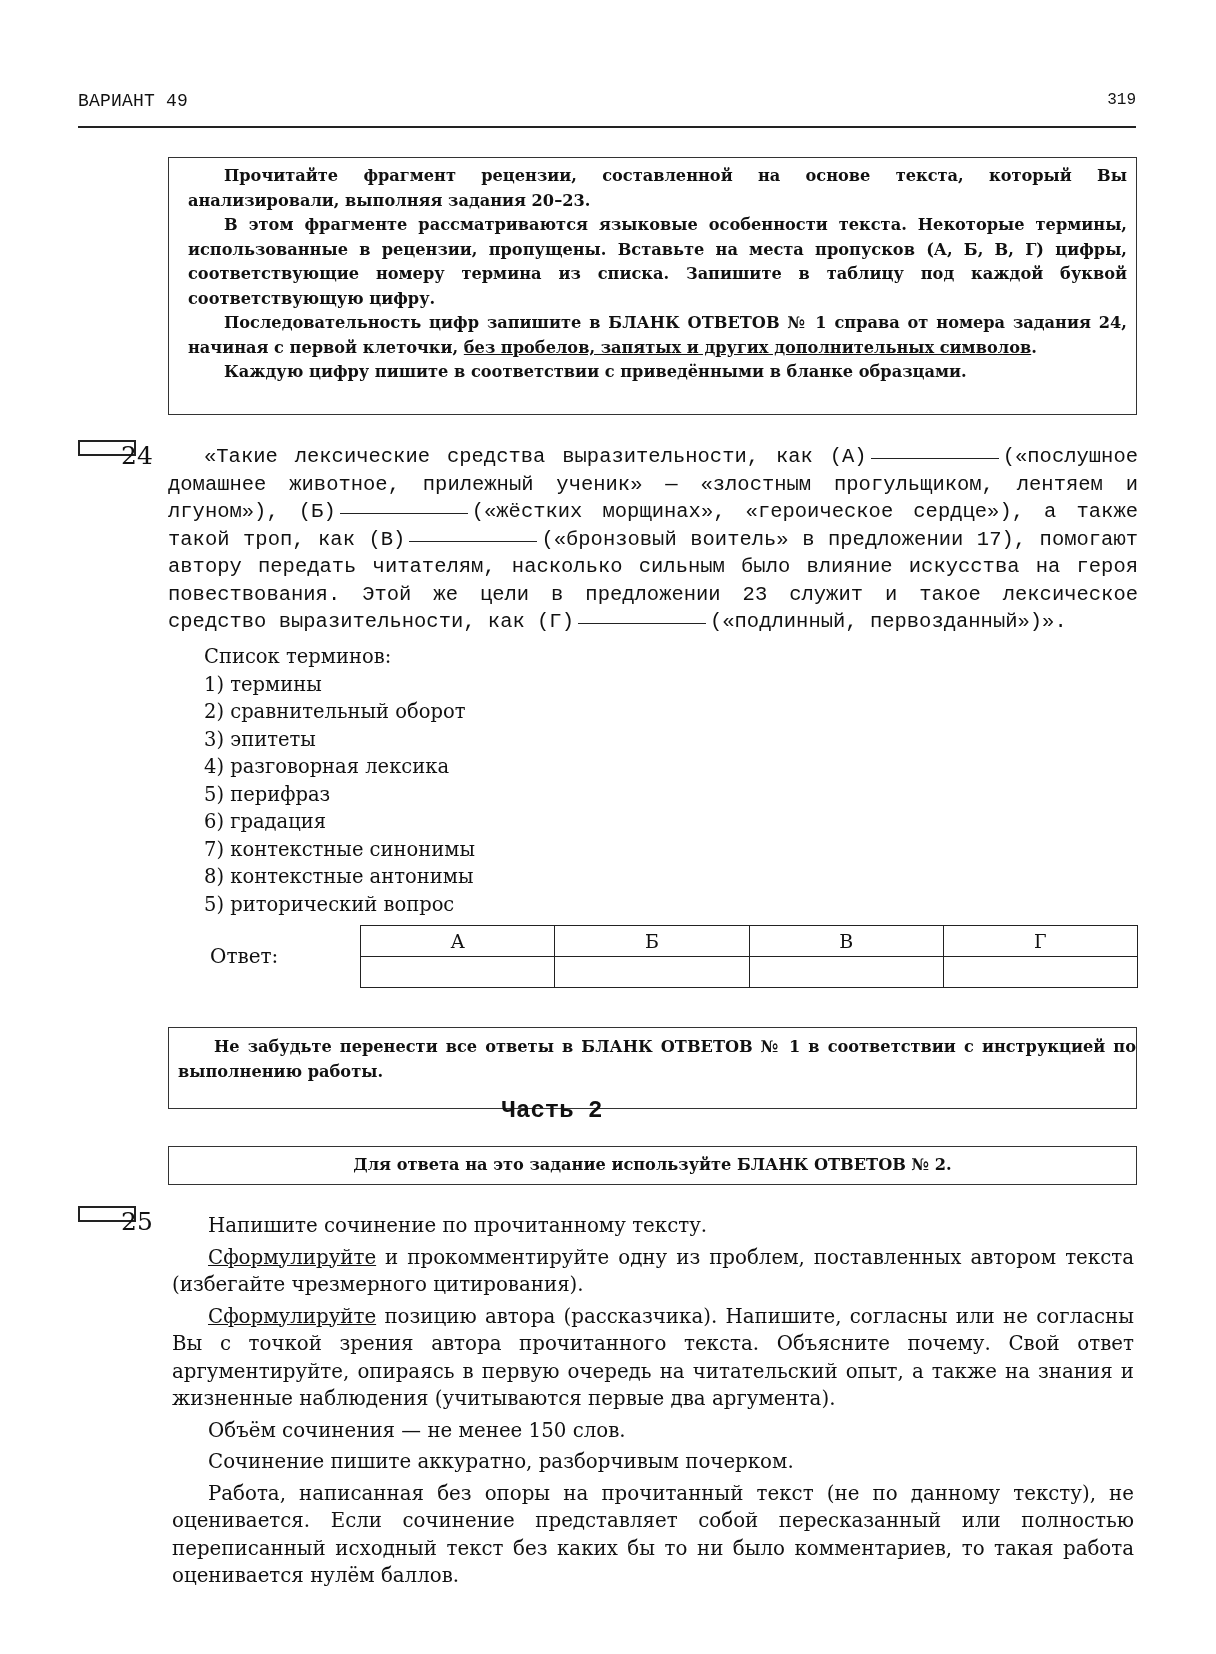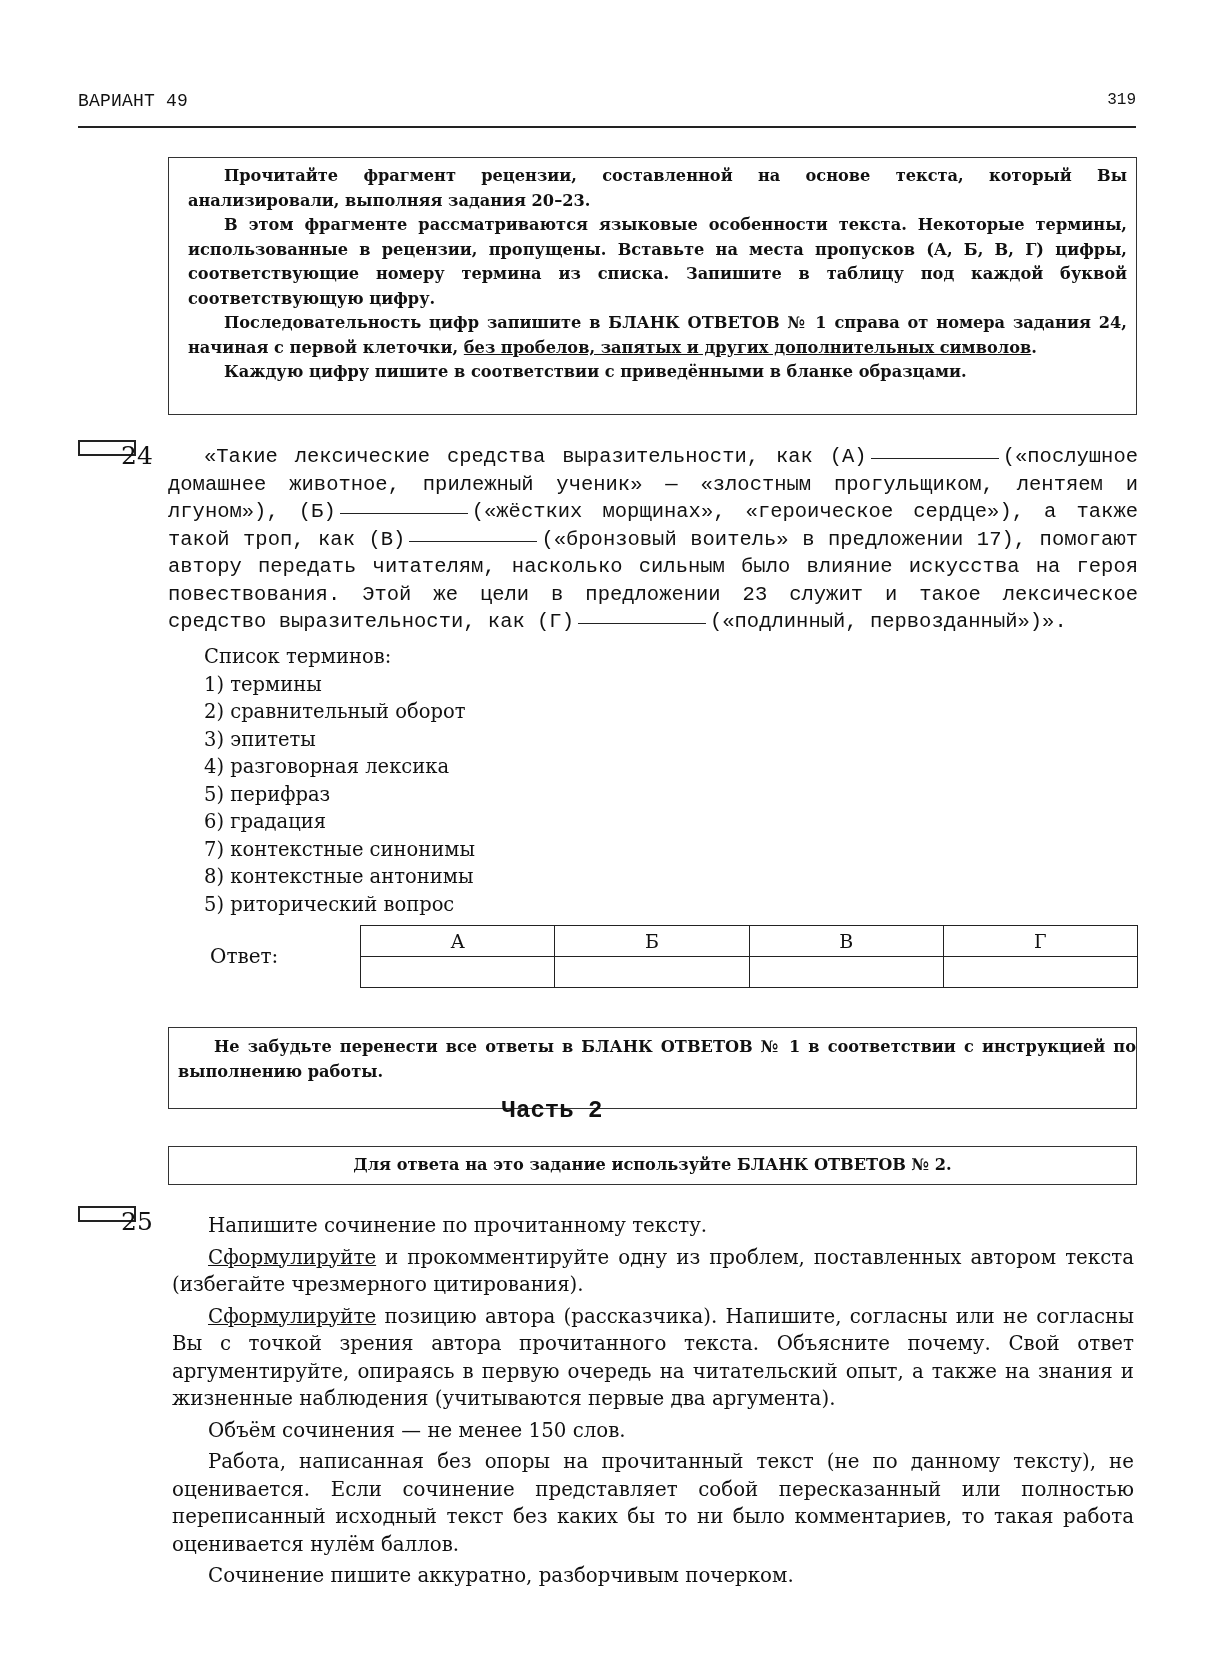--- a/index.html
+++ b/index.html
@@ -103,15 +103,15 @@
 
 <div id="blank2" class="box bold-serif">Для ответа на это задание используйте БЛАНК ОТВЕТОВ № 2.</div>
 
 <div class="task-num" style="top:1206px;">25</div>
 
 <div id="t25-text" class="serif">
   <p>Напишите сочинение по прочитанному тексту.</p>
   <p><u>Сформулируйте</u><span> и прокомментируйте одну из проблем, поставленных автором текста (избегайте чрезмерного цитирования).</span></p>
   <p><u>Сформулируйте</u><span> позицию автора (рассказчика). Напишите, согласны или не согласны Вы с точкой зрения автора прочитанного текста. Объясните почему. Свой ответ аргументируйте, опираясь в первую очередь на читательский опыт, а также на знания и жизненные наблюдения (учитываются первые два аргумента).</span></p>
   <p>Объём сочинения — не менее 150 слов.</p>
+  <p>Сочинение пишите аккуратно, разборчивым почерком.</p>
   <p>Работа, написанная без опоры на прочитанный текст (не по данному тексту), не оценивается. Если сочинение представляет собой пересказанный или полностью переписанный исходный текст без каких бы то ни было комментариев, то такая работа оценивается нулём баллов.</p>
-  <p>Сочинение пишите аккуратно, разборчивым почерком.</p>
 </div>
 
 </body></html>

